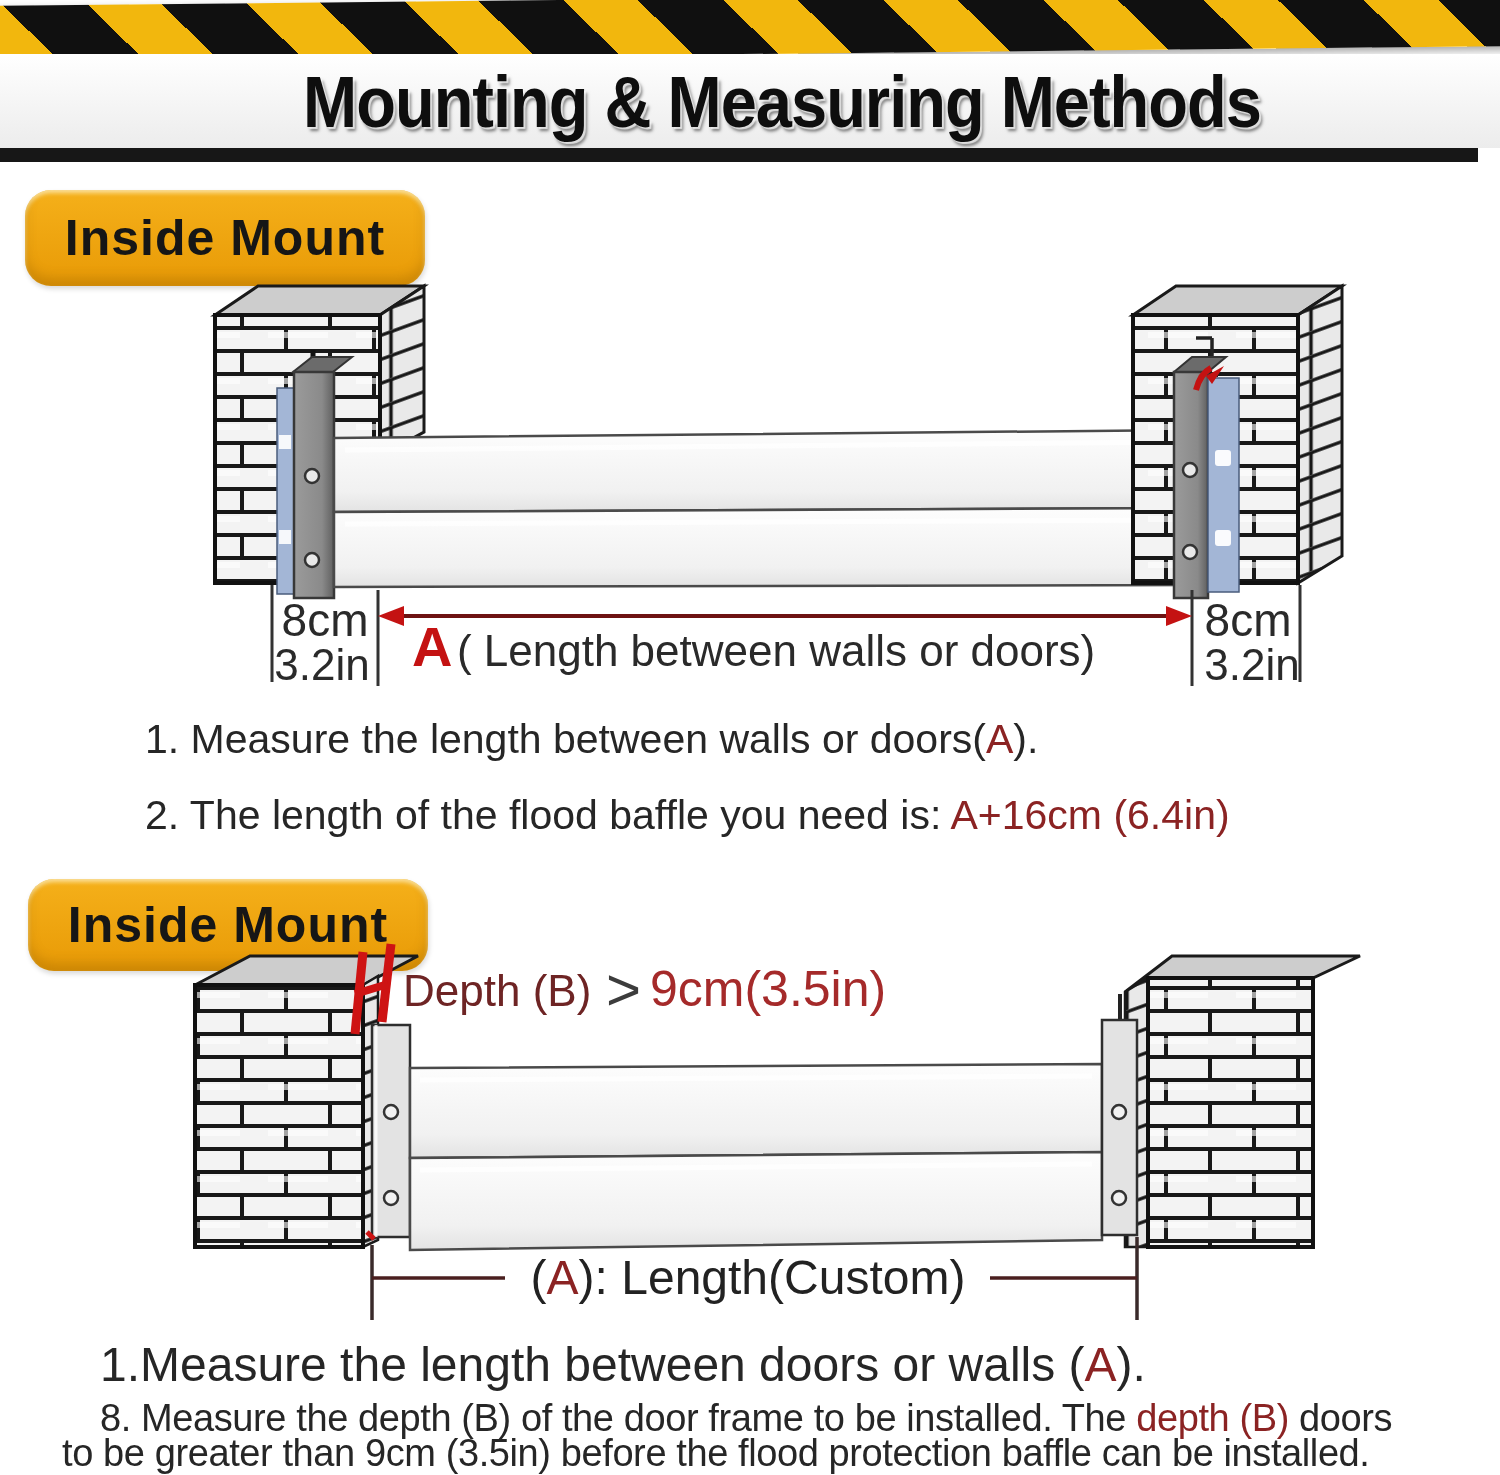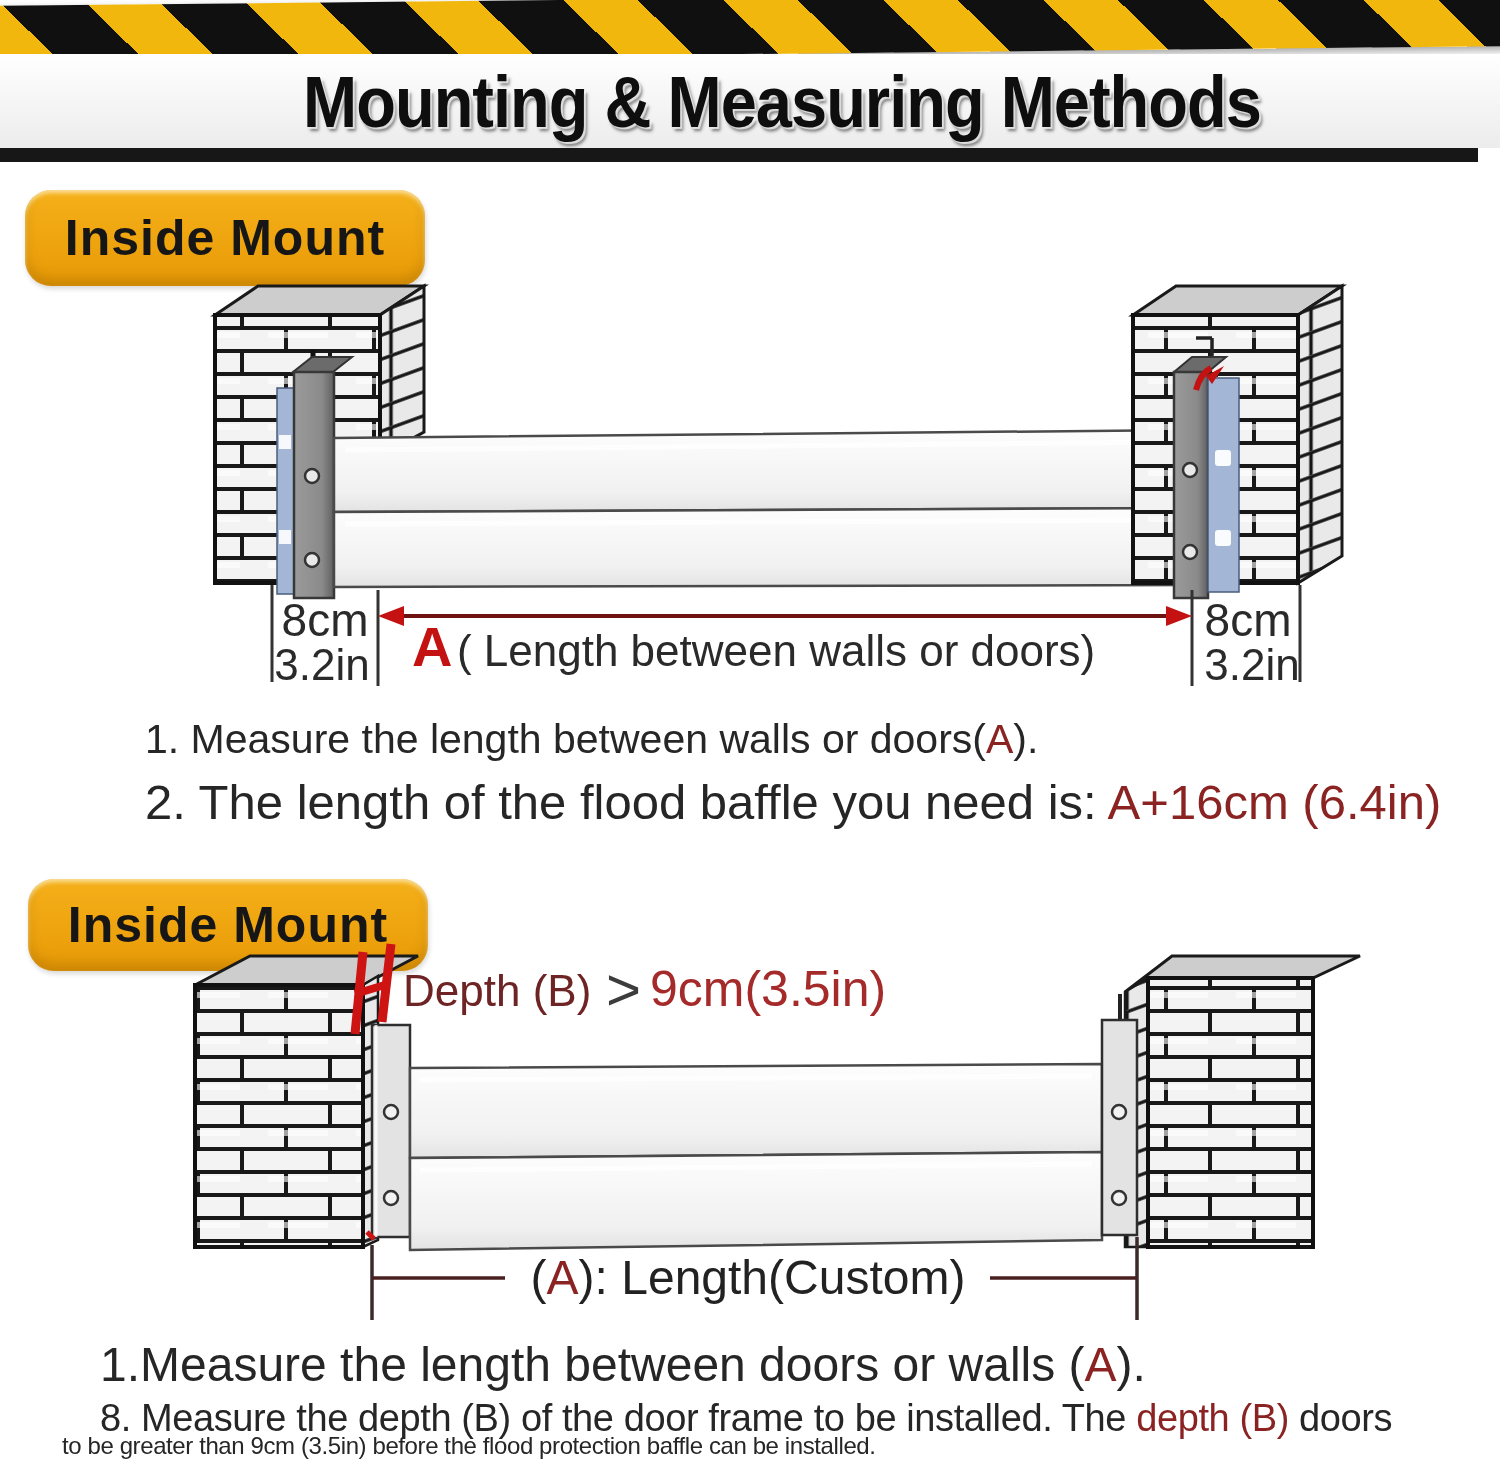--- a/index.html
+++ b/index.html
@@ -41,24 +41,24 @@
   .badge-outside{left:25px;top:190px;width:400px;height:96px;}
   .badge-inside{left:28px;top:879px;width:400px;height:92px;}
   
   .diagram{position:absolute;left:0;}
   .diagram-outside{top:280px;}
   .diagram-inside{top:940px;}
   
   .step{position:absolute;white-space:nowrap;color:#262626;}
   .step .hl{color:var(--accent-maroon,#8b2323);}
   .step-o1{left:145px;top:716px;font-size:41px;}
-  .step-o2{left:145px;top:774px;font-size:49px;}
+  .step-o2{left:145px;top:792px;font-size:41px;}
   .step-i1{left:100px;top:1337px;font-size:48px;}
   .step-i2{left:100px;top:1397px;font-size:38px;letter-spacing:-0.4px;}
-  .step-i3{left:62px;top:1432px;font-size:24px;letter-spacing:-0.4px;}
+  .step-i3{left:62px;top:1432px;font-size:38px;letter-spacing:-0.4px;}
   svg text{font-family:"Liberation Sans",sans-serif;}
 </style>
 </head>
 <body>
 
 <div class="canvas">
 
   <div class="hazard-tape"></div>
   <div class="title-band">
     <span class="title">Mounting &amp; Measuring Methods</span>

